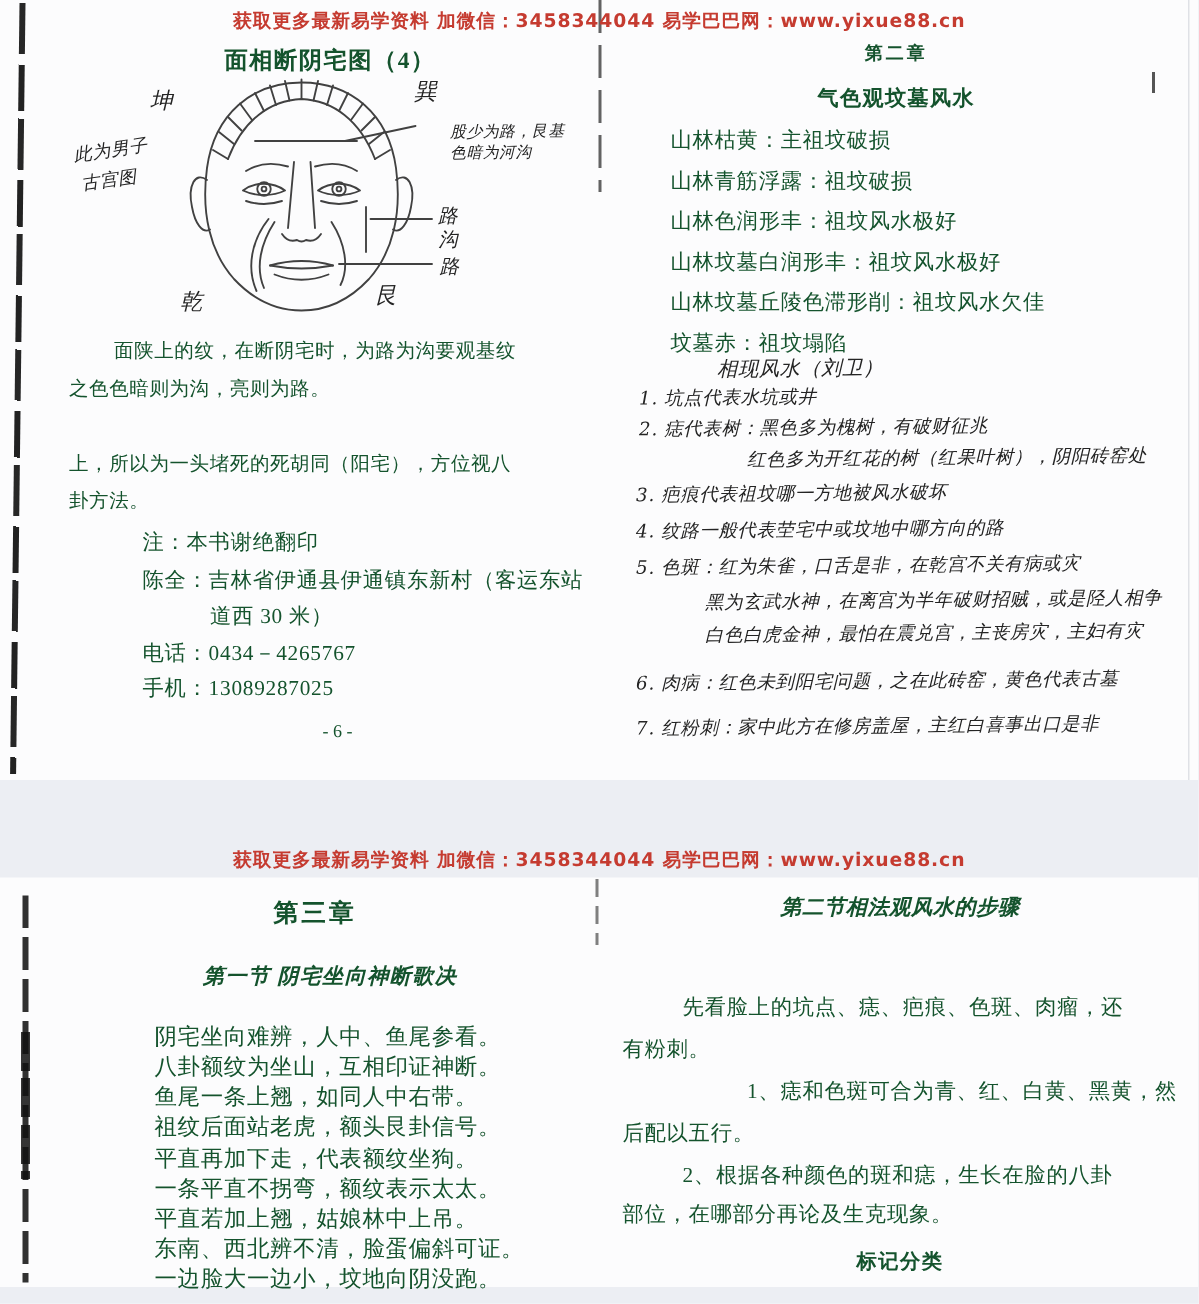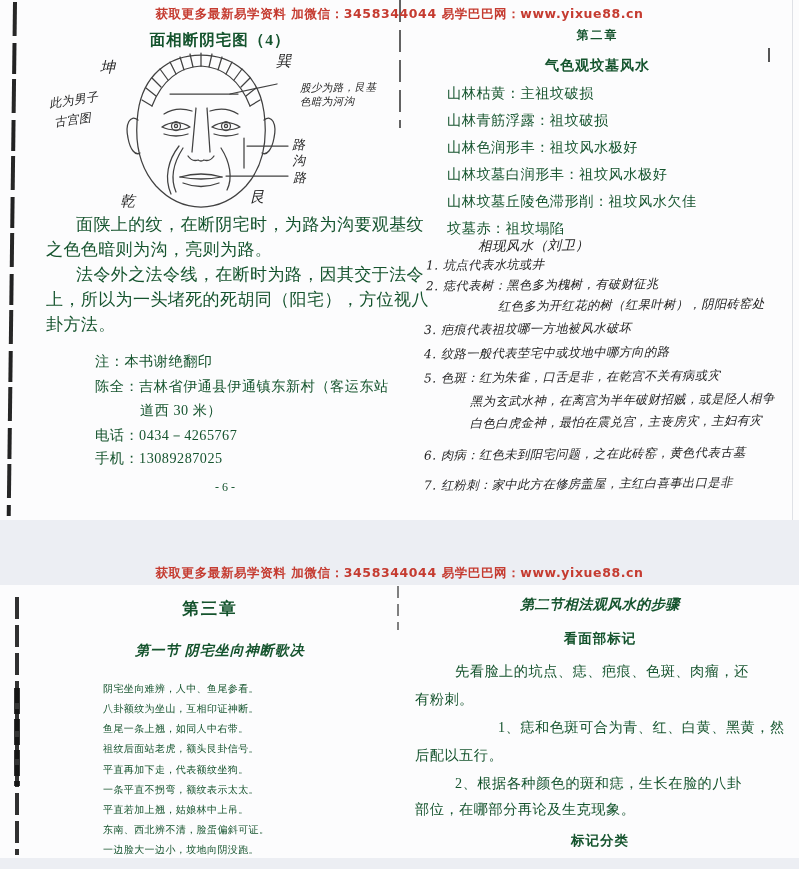--- a/index.html
+++ b/index.html
@@ -16,23 +16,23 @@
          background:repeating-linear-gradient(180deg,#141414 0 34px,transparent 34px 41px,#0f0f0f 41px 72px,transparent 72px 77px);}
   .bind2{left:15px;top:597px;width:3.5px;height:258px;opacity:.9;
          background:repeating-linear-gradient(180deg,#1a1a1a 0 22px,transparent 22px 28px);}
   .bind2b{left:14px;top:688px;width:6px;height:98px;opacity:.85;
          background:repeating-linear-gradient(180deg,#111 0 26px,transparent 26px 31px);}
   .fold1{left:399px;top:0;width:2px;height:128px;opacity:.8;
          background:repeating-linear-gradient(180deg,#3c3c3c 0 22px,transparent 22px 30px);}
   .fold2{left:397px;top:586px;width:2px;height:44px;opacity:.7;
          background:repeating-linear-gradient(180deg,#4a4a4a 0 12px,transparent 12px 18px);}
   .mark1{left:768px;top:48px;width:2px;height:14px;background:#555;}
-  .p15{font-size:17px;letter-spacing:0.4px;}
+  .p15{font-size:13px;letter-spacing:0.4px;margin-top:12px;}
   .p14{font-size:14.2px;letter-spacing:0.5px;}
-  .p13{font-size:10px;letter-spacing:0.4px;}
+  .p13{font-size:15px;letter-spacing:0.4px;}
   .hw12{font-size:12.3px;}
   .stack{width:16px;word-break:break-all;line-height:16px;}
   svg .stroke{stroke:#414141;stroke-width:1.25;fill:none;stroke-linecap:round;stroke-linejoin:round;}
 </style>
 </head>
 <body>
 
 <div class="canvas">
 
   <div class="abs gap-band"></div>
@@ -110,21 +110,20 @@
   <div class="abs hw" style="left:54px;top:112px;font-size:12px;transform:rotate(-8deg);">古宫图</div>
   <div class="abs hw" style="left:300px;top:81px;font-size:10.5px;">股少为路，艮基</div>
   <div class="abs hw" style="left:300px;top:95px;font-size:10.5px;">色暗为河沟</div>
   <div class="abs hw stack" style="left:292px;top:137px;font-size:13px;">路沟</div>
   <div class="abs hw" style="left:293px;top:169px;font-size:13px;">路</div>
   <div class="abs hw" style="left:120px;top:192px;font-size:15px;">乾</div>
   <div class="abs hw" style="left:250px;top:188px;font-size:15px;">艮</div>
 
   <div class="abs serif p15" style="left:76px;top:213px;">面陕上的纹，在断阴宅时，为路为沟要观基纹</div>
   <div class="abs serif p15" style="left:46px;top:238px;">之色色暗则为沟，亮则为路。</div>
-  <div class="abs serif p15" style="left:76px;top:263px;">法令外之法令线，在断时为路，因其交于法令</div>
   <div class="abs serif p15" style="left:46px;top:288px;">上，所以为一头堵死的死胡同（阳宅），方位视八</div>
   <div class="abs serif p15" style="left:46px;top:313px;">卦方法。</div>
 
   <div class="abs serif p14" style="left:95px;top:352px;">注：本书谢绝翻印</div>
   <div class="abs serif p14" style="left:95px;top:377px;">陈全：吉林省伊通县伊通镇东新村（客运东站</div>
   <div class="abs serif p14" style="left:140px;top:401px;">道西 30 米）</div>
   <div class="abs serif p14" style="left:95px;top:426px;">电话：0434－4265767</div>
   <div class="abs serif p14" style="left:95px;top:449px;">手机：13089287025</div>
   <div class="abs serif" style="left:195px;top:480px;width:60px;text-align:center;font-size:12px;">- 6 -</div>
 
@@ -157,21 +156,20 @@
   <div class="abs serif p13" style="left:103px;top:702px;">八卦额纹为坐山，互相印证神断。</div>
   <div class="abs serif p13" style="left:103px;top:722px;">鱼尾一条上翘，如同人中右带。</div>
   <div class="abs serif p13" style="left:103px;top:742px;">祖纹后面站老虎，额头艮卦信号。</div>
   <div class="abs serif p13" style="left:103px;top:763px;">平直再加下走，代表额纹坐狗。</div>
   <div class="abs serif p13" style="left:103px;top:783px;">一条平直不拐弯，额纹表示太太。</div>
   <div class="abs serif p13" style="left:103px;top:803px;">平直若加上翘，姑娘林中上吊。</div>
   <div class="abs serif p13" style="left:103px;top:823px;">东南、西北辨不清，脸蛋偏斜可证。</div>
   <div class="abs serif p13" style="left:103px;top:843px;">一边脸大一边小，坟地向阴没跑。</div>
 
   <div class="abs serif bold" style="left:430px;top:596px;width:340px;text-align:center;font-size:14px;letter-spacing:0.5px;font-style:italic;">第二节相法观风水的步骤</div>
-  <div class="abs serif bold" style="left:430px;top:630px;width:340px;text-align:center;font-size:13.5px;letter-spacing:1px;">看面部标记</div>
 
   <div class="abs serif p14" style="left:455px;top:662px;">先看脸上的坑点、痣、疤痕、色斑、肉瘤，还</div>
   <div class="abs serif p14" style="left:415px;top:690px;">有粉刺。</div>
   <div class="abs serif p14" style="left:455px;top:718px;margin-left:43px;">1、痣和色斑可合为青、红、白黄、黑黄，然</div>
   <div class="abs serif p14" style="left:415px;top:746px;">后配以五行。</div>
   <div class="abs serif p14" style="left:455px;top:774px;">2、根据各种颜色的斑和痣，生长在脸的八卦</div>
   <div class="abs serif p14" style="left:415px;top:800px;">部位，在哪部分再论及生克现象。</div>
   <div class="abs serif bold" style="left:430px;top:832px;width:340px;text-align:center;font-size:13.5px;letter-spacing:1px;">标记分类</div>
 
 </div>

